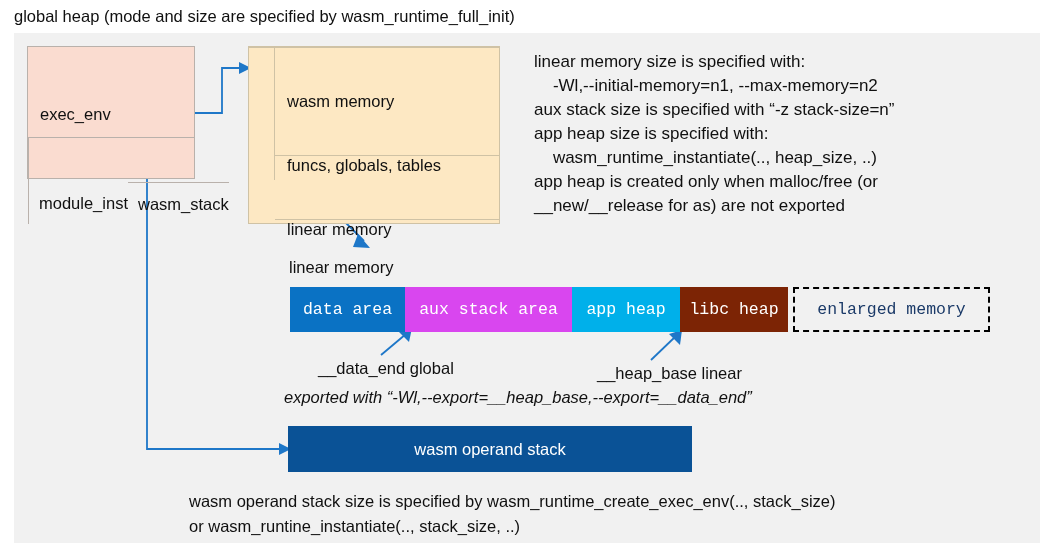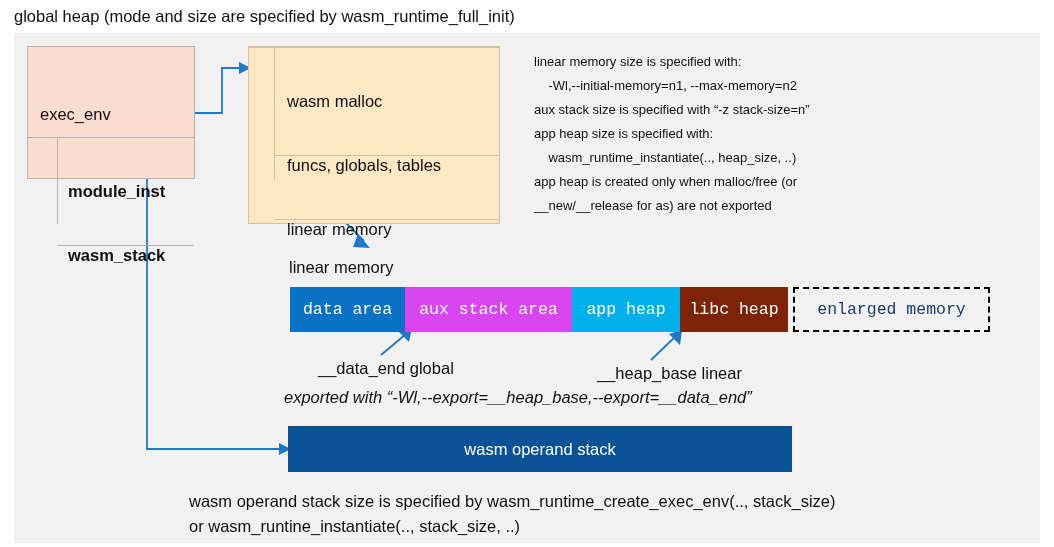--- a/index.html
+++ b/index.html
@@ -36,38 +36,38 @@
     white-space:nowrap;
     margin-top:44px;
   }
 
   
   #exec-env{left:27px;top:46px;width:168px;height:133px;}
   .pink{background:#fadcd0;border:1px solid #b9b1ab;}
   #exec-env .hdr{height:46px;padding-left:12px;}
   #exec-env .body{display:flex;height:87px;box-sizing:border-box;border-top:1px solid #b9b1ab;}
   #exec-env .gutter{width:30px;border-right:1px solid #b9b1ab;box-sizing:border-box;}
-  #exec-env .inner{flex:1;display:flex;flex-direction:column;font-weight:bold;}
+  #exec-env .inner{flex:1;display:flex;flex-direction:row;}
   #exec-env .inner .row{height:43.5px;padding-left:10px;box-sizing:border-box;}
   #exec-env .inner .row+.row{border-top:1px solid #b9b1ab;}
 
   
   #wmi{left:248px;top:46px;width:252px;height:178px;}
   .peach{background:#fde8c3;border:1px solid #cfc2a5;}
   #wmi .hdr{height:45px;padding-left:12px;}
   #wmi .body{display:flex;height:133px;box-sizing:border-box;border-top:1px solid #cfc2a5;}
   #wmi .gutter{width:26px;border-right:1px solid #cfc2a5;box-sizing:border-box;}
   #wmi .inner{flex:1;display:flex;flex-direction:column;}
   #wmi .inner .row{height:44.33px;padding-left:12px;box-sizing:border-box;}
   #wmi .inner .row+.row{border-top:1px solid #cfc2a5;}
 
   
   .notes{
     position:absolute;left:534px;top:50px;
-    font-size:13px;line-height:24px;
+    font-size:17px;line-height:24px;
     color:#101010;white-space:pre;
   }
 
   
   .lm-label{
     position:absolute;left:289px;top:258px;
     font-size:16.5px;color:#101010;white-space:nowrap;
   }
   .membar{position:absolute;left:290px;top:287px;height:45px;}
   .seg{
@@ -85,21 +85,21 @@
   
   .ann{
     position:absolute;font-size:16.5px;color:#101010;white-space:nowrap;
   }
   #ann-data-end{left:318px;top:359px;}
   #ann-heap-base{left:597px;top:364px;}
   #ann-exported{left:284px;top:388px;font-style:italic;}
 
   
   #operand-stack{
-    position:absolute;left:288px;top:426px;width:504px;height:46px;
+    position:absolute;left:288px;top:426px;width:404px;height:46px;
     background:#0a5296;
     display:flex;align-items:center;justify-content:center;
     color:#ffffff;font-size:16.5px;white-space:nowrap;
   }
   .bottom-note{
     position:absolute;left:189px;top:481px;
     font-size:16.5px;line-height:25px;color:#101010;white-space:pre;margin-top:8px;
   }
 
   svg.conn{position:absolute;left:0;top:0;width:1054px;height:547px;pointer-events:none;}
@@ -143,21 +143,21 @@
         <div class="row">module_inst</div>
         <div class="row">wasm_stack</div>
       </div>
     </div>
   </div>
 
   <div class="box peach" id="wmi">
     <div class="body">
       <div class="gutter"></div>
       <div class="inner">
-        <div class="row">wasm malloc</div>
+        <div class="row">wasm memory</div>
         <div class="row">funcs, globals, tables</div>
         <div class="row">linear memory</div>
       </div>
     </div>
   </div>
 
   <div class="notes">linear memory size is specified with:
     -Wl,--initial-memory=n1, --max-memory=n2
 aux stack size is specified with “-z stack-size=n”
 app heap size is specified with:

